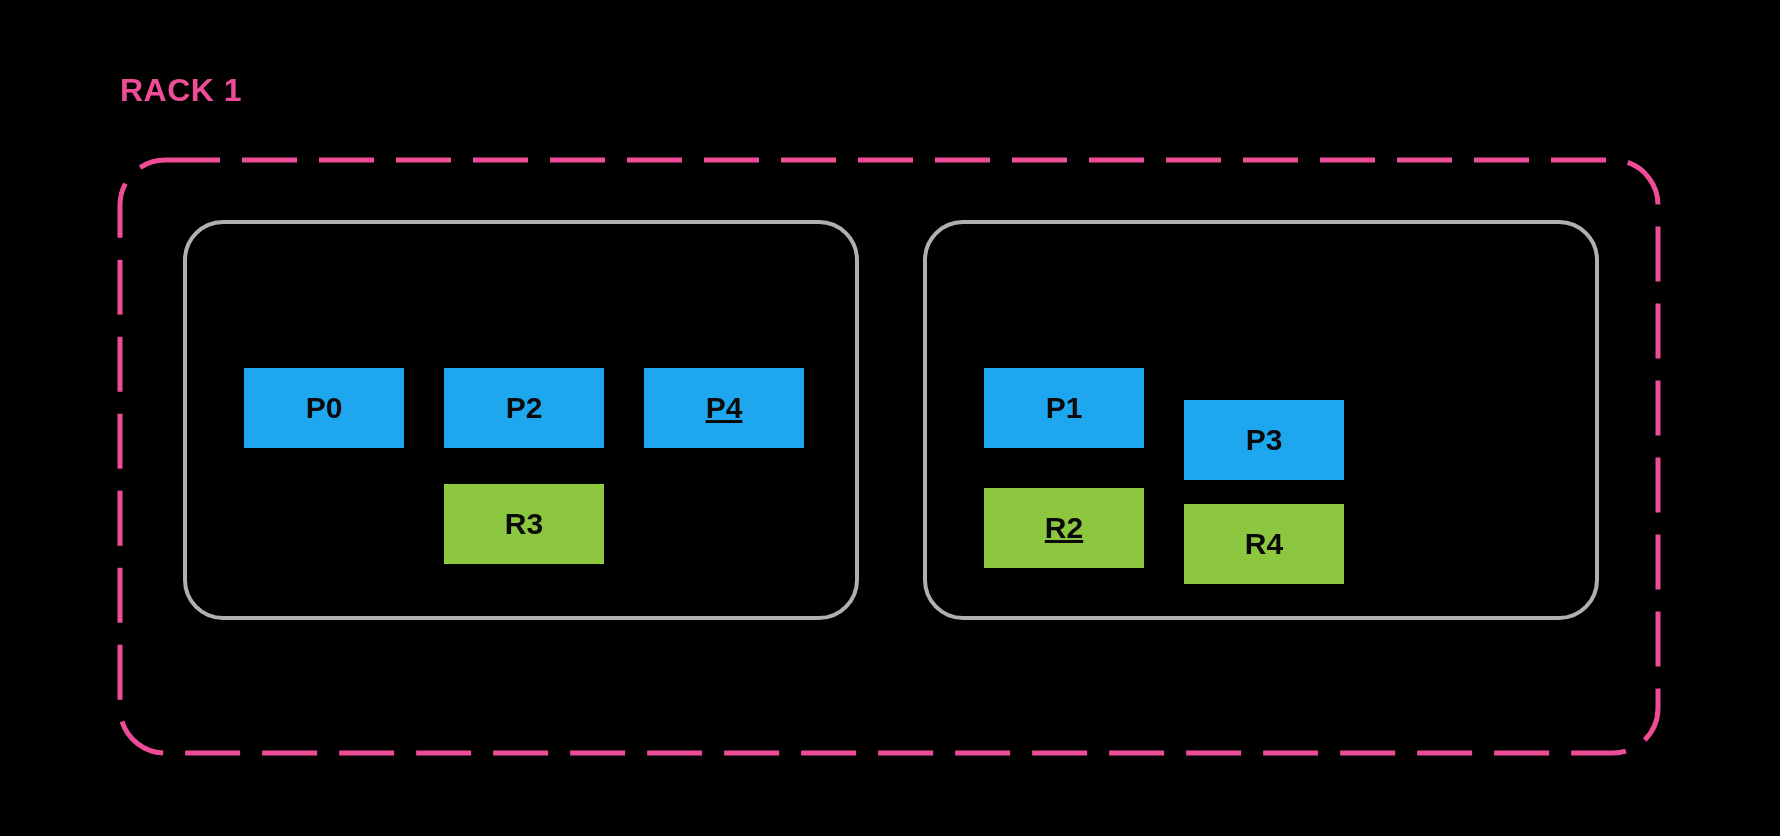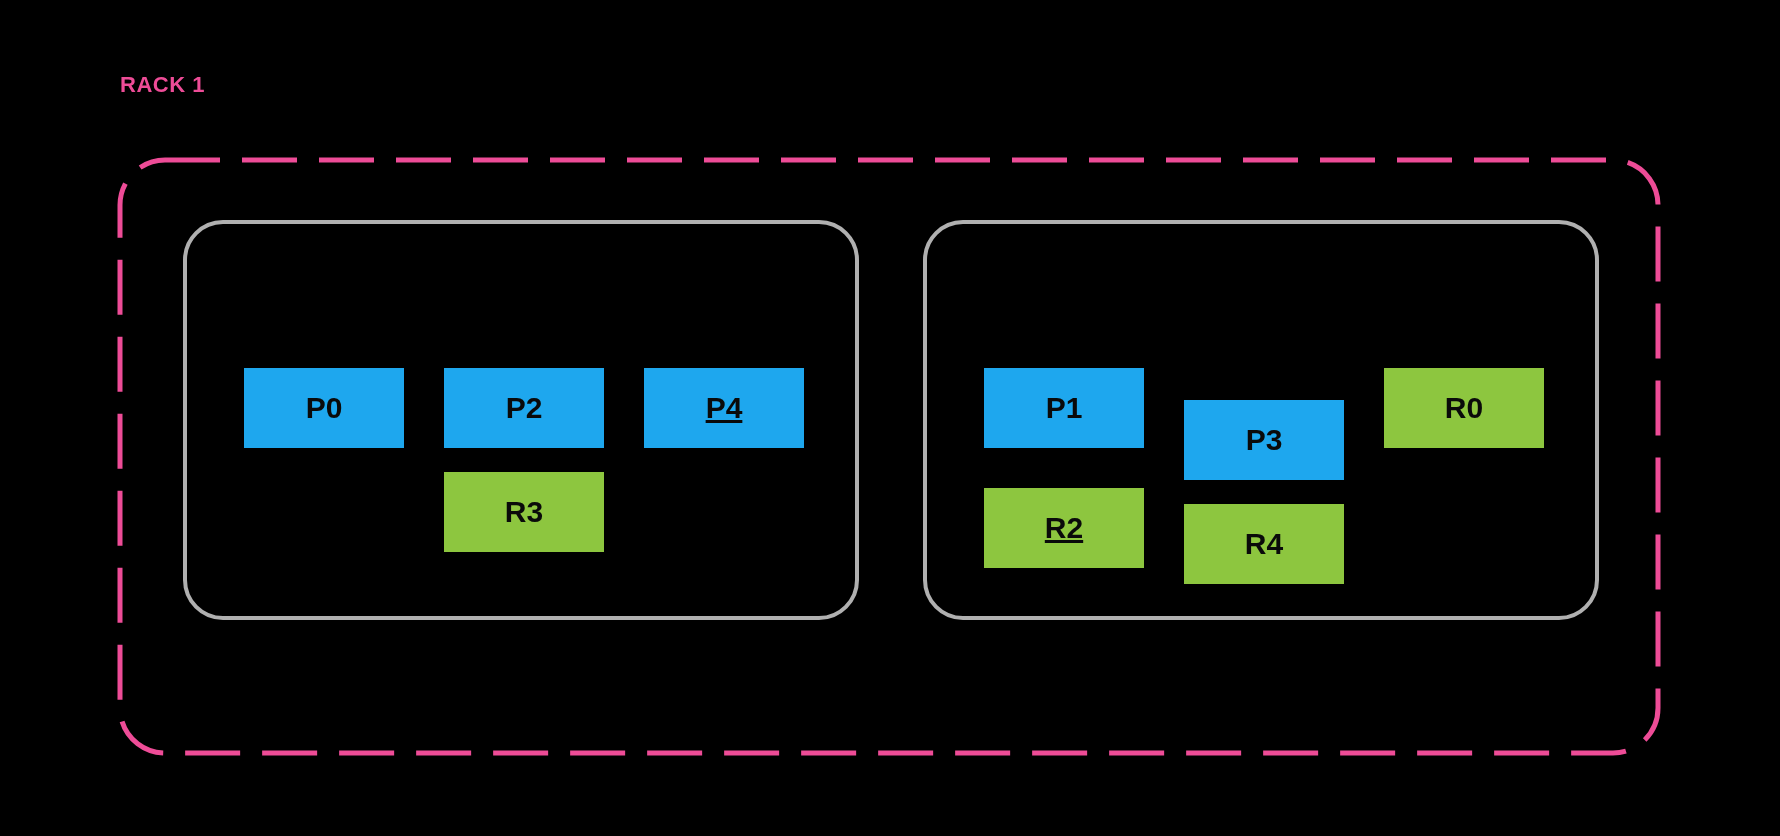--- a/index.html
+++ b/index.html
@@ -15,21 +15,21 @@
     font-family: "Liberation Sans", sans-serif;
   }
   .canvas {
     position: absolute;
     inset: 0;
   }
   .rack-title {
     position: absolute;
     left: 120px;
     top: 72px;
-    font-size: 22px;
+    font-size: 32px;
     font-weight: bold;
     letter-spacing: 0.5px;
     color: var(--accent, #ee4c97);
   }
   .rack-border-svg {
     position: absolute;
     left: 117px;
     top: 157px;
     width: 1544px;
     height: 599px;
@@ -74,24 +74,23 @@
   <div class="rack-title">RACK 1</div>
 
   <svg class="rack-border-svg" viewBox="0 0 1544 599" aria-hidden="true">
     <rect x="3" y="3" width="1538" height="593" rx="45" ry="45"></rect>
   </svg>
 
   <div class="host h0">
       <div class="node primary" style="left: 57px; top: 144px; text-align: right;">P0</div>
       <div class="node primary" style="left: 257px; top: 144px;">P2</div>
       <div class="node primary" style="left: 457px; top: 144px; text-decoration: underline;">P4</div>
-      <div class="node replica" style="left: 257px; top: 248px;">R3</div>
+      <div class="node replica" style="left: 257px; top: 260px;">R3</div>
     </div>
 
   <div class="host h1">
       <div class="node primary" style="left: 57px; top: 144px;">P1</div>
       <div class="node primary" style="left: 257px; top: 144px; margin-top: 32px;">P3</div>
-      <div class="node replica" style="left: 457px; top: 144px;">R0</div>
       <div class="node replica" style="left: 57px; top: 264px; text-decoration: underline;">R2</div>
       <div class="node replica" style="left: 257px; top: 280px;">R4</div>
     </div>
 
 </div>
 
 </body></html>

